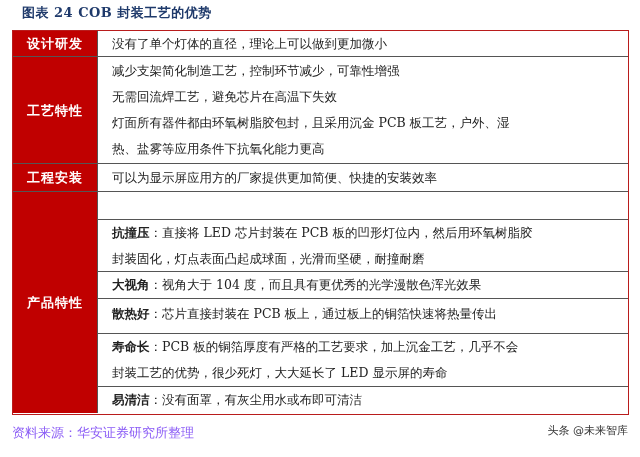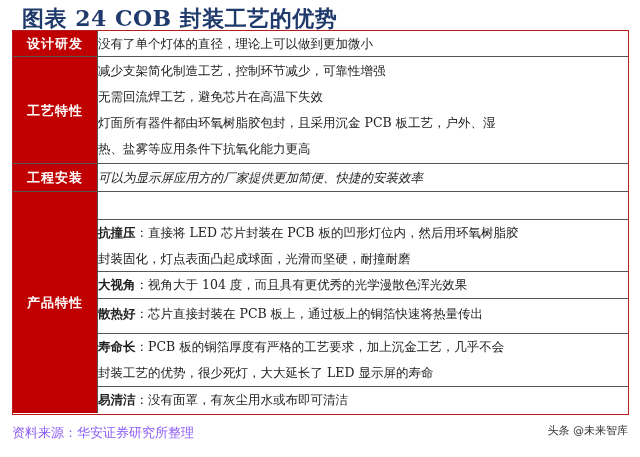--- a/index.html
+++ b/index.html
@@ -1,27 +1,27 @@
 <!DOCTYPE html>
 <html><head>
 <meta charset="utf-8">
 <style>
   html, body { margin:0; padding:0; }
   body { width:640px; height:457px; background:#ffffff; position:relative; overflow:hidden;
          font-family: "DejaVu Serif", "Liberation Serif", serif; color:#222; }
-  .title { position:absolute; left:22px; top:4px; font-size:22px; font-weight:bold; color:#1f3a6b;
+  .title { position:absolute; left:22px; top:4px; font-size:13px; font-weight:bold; color:#1f3a6b;
            letter-spacing:0.5px; font-family:"DejaVu Serif", serif; }
   .tbl { position:absolute; left:12px; top:30px; width:617px; height:385px;
          border:1px solid #b91c1c; box-sizing:border-box; }
   .row { position:absolute; left:0; right:0; display:flex; }
   .label { width:84px; background:#c00000; color:#fff; font-weight:bold; font-size:13px;
            display:flex; align-items:center; justify-content:center; letter-spacing:1px;
            font-family:"DejaVu Sans", sans-serif; box-sizing:border-box; }
   .content { flex:1; position:relative; box-sizing:border-box; border-left:1px solid #555; }
-  .line { font-size:12.5px; line-height:26px; white-space:nowrap; color:#222; }
+  .line { font-size:12.5px; line-height:26px; padding-left:8px; white-space:nowrap; color:#222;margin-left:6px; }
   .sub { position:absolute; left:0; right:0; border-top:1px solid #555; }
   .sub.first { border-top:none; }
   .hb { border-top:1px solid #555; }
   .b { font-weight:bold; font-family:"DejaVu Sans", sans-serif; }
   .source { position:absolute; left:12px; top:424px; font-size:13px; color:#8b5cf6; }
   .watermark { position:absolute; right:12px; top:423px; font-size:11px; color:#333;
                font-family:"DejaVu Sans", sans-serif; }
 </style>
 </head>
 <body>
@@ -43,21 +43,21 @@
       <div class="line">减少支架简化制造工艺，控制环节减少，可靠性增强</div>
       <div class="line">无需回流焊工艺，避免芯片在高温下失效</div>
       <div class="line">灯面所有器件都由环氧树脂胶包封，且采用沉金 PCB 板工艺，户外、湿</div>
       <div class="line">热、盐雾等应用条件下抗氧化能力更高</div>
     </div>
   </div>
 
   <div class="row hb" style="top:132px; height:28px;">
     <div class="label">工程安装</div>
     <div class="content">
-      <div class="line" style="line-height:27px;font-style:italic;">可以为显示屏应用方的厂家提供更加简便、快捷的安装效率</div>
+      <div class="line" style="line-height:27px;">可以为显示屏应用方的厂家提供更加简便、快捷的安装效率</div>
     </div>
   </div>
 
   <div class="row hb" style="top:160px; height:221px;">
     <div class="label">产品特性</div>
     <div class="content">
 
 
       <div class="sub" style="top:27px; height:52px;">
         <div class="line"><span class="b">抗撞压</span><span>：</span><span>直接将 LED 芯片封装在 PCB 板的凹形灯位内，然后用环氧树脂胶</span></div>

